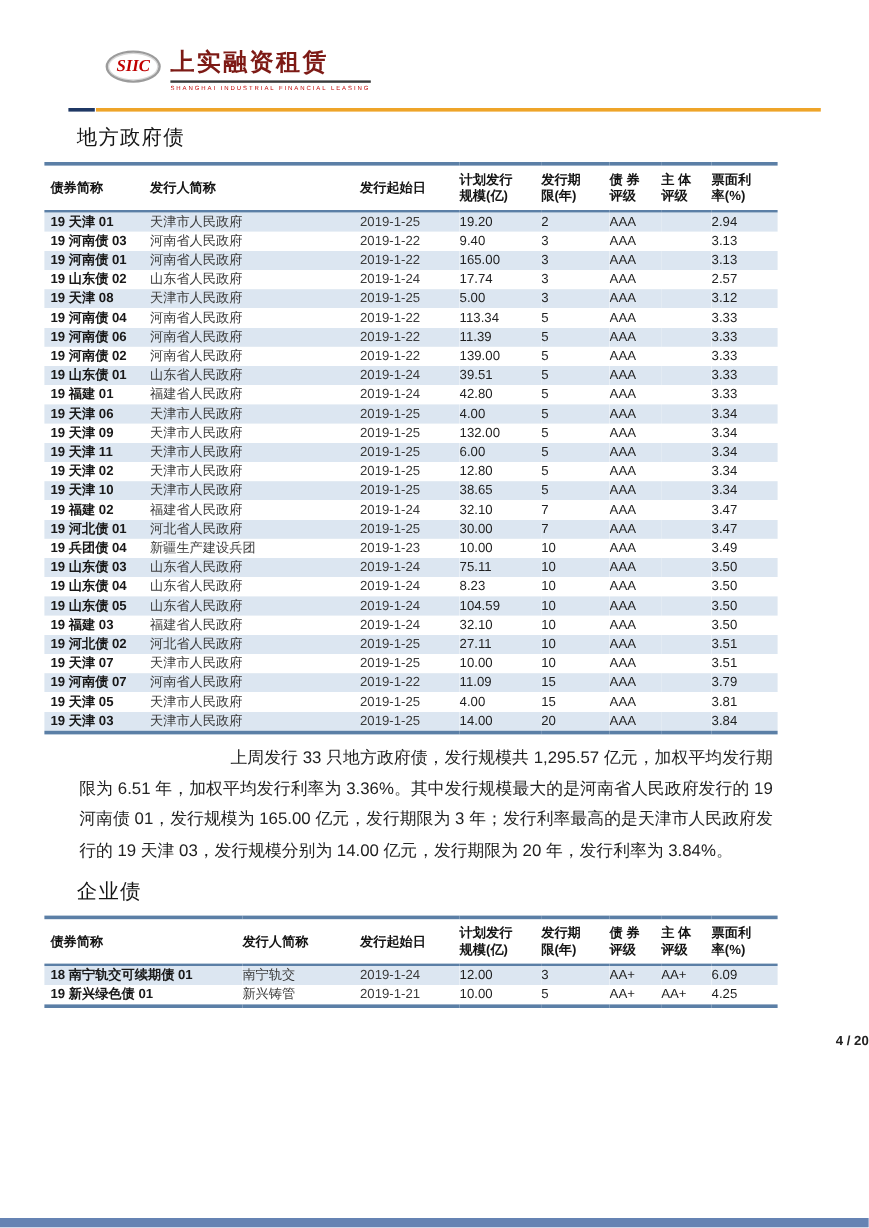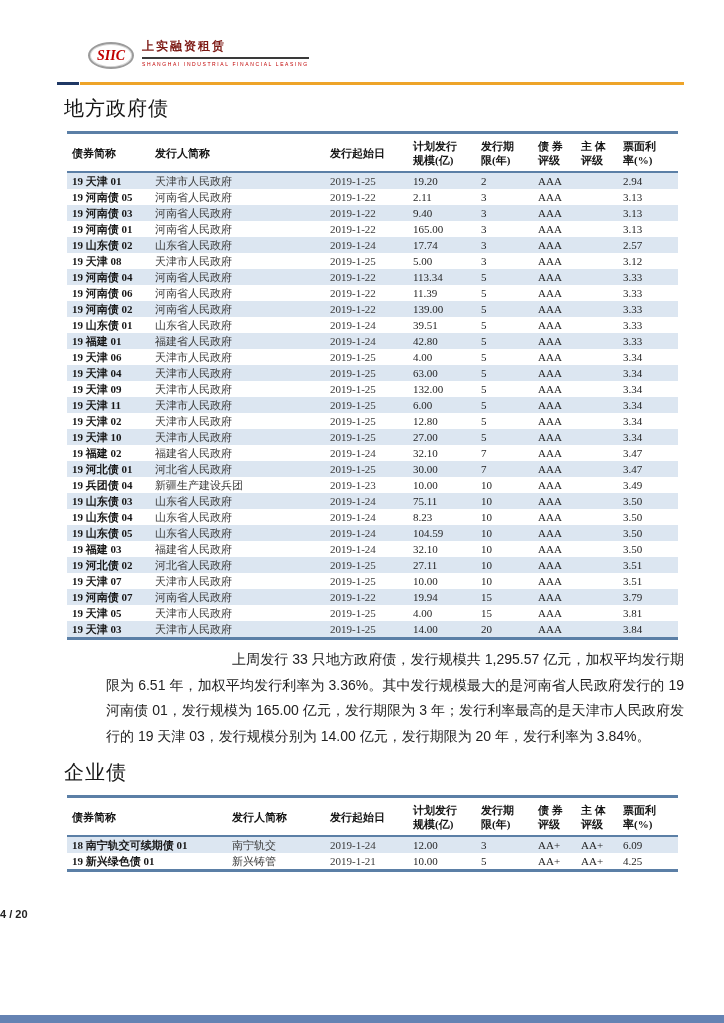--- a/index.html
+++ b/index.html
@@ -24,37 +24,36 @@
     width:46px;height:27px;border:2px solid #9b9b9b;border-radius:50%;
     display:flex;align-items:center;justify-content:center;margin-top:4px;
     box-shadow:inset 0 0 0 1px #d8d8d8;
   }
   .logo-ellipse i{
     font-style:italic;font-weight:bold;font-size:14px;color:var(--brand-red);
     font-family:Liberation Serif, serif;letter-spacing:0;
   }
   .logo-text{margin-left:8px;}
   .logo-cn{
-    font-size:12px;font-weight:bold;color:var(--brand-dark-red);
+    font-size:20px;font-weight:bold;color:var(--brand-dark-red);
     letter-spacing:2px;border-bottom:2px solid #3a3a3a;padding-bottom:2px;
   }
   .logo-en{font-size:5px;color:var(--brand-red);letter-spacing:1.6px;margin-top:2px;white-space:nowrap;}
   .divider{display:flex;width:627px;margin:13px 0 0 57px;height:3px;}
   .divider .navy{width:22px;background:var(--divider-navy);}
   .divider .gold{flex:1;background:var(--divider-gold);margin-left:1px;}
   
   h1.sec{
-    font-size:20px;font-weight:500;color:#161616;margin:10px 0 0 64px;letter-spacing:1px;
+    font-size:17px;font-weight:500;color:#161616;margin:10px 0 0 64px;letter-spacing:1px;
   }
   
   table.bond{
-    width:611px;margin:9px 0 0 67px;border-collapse:collapse;table-layout:fixed;
+    width:611px;margin:9px 0 0 37px;border-collapse:collapse;table-layout:fixed;
     border-top:3px solid var(--table-border);
     border-bottom:3px solid var(--table-border);
-    font-family:Liberation Serif, serif;
   }
   table.bond thead th{
     font-size:11px;font-weight:bold;color:#141414;text-align:left;vertical-align:middle;
     white-space:pre-line;line-height:14px;padding:5px 0 4px 0;
     border-bottom:2px solid var(--table-border);
   }
   table.bond tbody td{
     font-size:11px;line-height:13px;padding:1.5px 0;color:#3b3b3b;
     white-space:nowrap;overflow:hidden;
   }
@@ -75,26 +74,26 @@
   table.t-corp col:nth-child(1){width:165px;}
   table.t-corp col:nth-child(2){width:98px;}
   table.t-corp col:nth-child(3){width:83px;}
   table.t-corp col:nth-child(4){width:68px;}
   table.t-corp col:nth-child(5){width:57px;}
   table.t-corp col:nth-child(6){width:43px;}
   table.t-corp col:nth-child(7){width:42px;}
   table.t-corp col:nth-child(8){width:55px;}
   
   p.summary{
-    width:578px;margin:7px 0 0 106px;font-size:14px;line-height:25.5px;
+    width:578px;margin:7px 0 0 66px;font-size:14px;line-height:25.5px;
     text-align:justify;text-indent:126px;color:#222;
   }
   .sec-corp{margin-top:34px;}
   
-  footer.page-footer{text-align:left;margin-top:32px;}
+  footer.page-footer{text-align:right;margin-top:18px;}
   footer.page-footer span{font-size:11px;font-weight:bold;color:#222;}
   .bottom-bar{position:absolute;left:0;bottom:0;width:100%;height:8px;background:var(--bottom-bar);}
 </style>
 </head>
 <body>
 
 <div class="hdr">
   <div class="logo">
     <span class="logo-ellipse">
       <i>SIIC</i>
@@ -145,30 +144,20 @@
         <td>19 天津 01</td>
         <td>天津市人民政府</td>
         <td>2019-1-25</td>
         <td>19.20</td>
         <td>2</td>
         <td>AAA</td>
         <td></td>
         <td>2.94</td>
       </tr>
       <tr>
-        <td>19 河南债 05</td>
-        <td>河南省人民政府</td>
-        <td>2019-1-22</td>
-        <td>2.11</td>
-        <td>3</td>
-        <td>AAA</td>
-        <td></td>
-        <td>3.13</td>
-      </tr>
-      <tr>
         <td>19 河南债 03</td>
         <td>河南省人民政府</td>
         <td>2019-1-22</td>
         <td>9.40</td>
         <td>3</td>
         <td>AAA</td>
         <td></td>
         <td>3.13</td>
       </tr>
       <tr>
@@ -255,64 +244,54 @@
         <td>19 天津 06</td>
         <td>天津市人民政府</td>
         <td>2019-1-25</td>
         <td>4.00</td>
         <td>5</td>
         <td>AAA</td>
         <td></td>
         <td>3.34</td>
       </tr>
       <tr>
-        <td>19 天津 04</td>
-        <td>天津市人民政府</td>
-        <td>2019-1-25</td>
-        <td>63.00</td>
+        <td>19 天津 09</td>
+        <td>天津市人民政府</td>
+        <td>2019-1-25</td>
+        <td>132.00</td>
         <td>5</td>
         <td>AAA</td>
         <td></td>
         <td>3.34</td>
       </tr>
       <tr>
-        <td>19 天津 09</td>
-        <td>天津市人民政府</td>
-        <td>2019-1-25</td>
-        <td>132.00</td>
+        <td>19 天津 11</td>
+        <td>天津市人民政府</td>
+        <td>2019-1-25</td>
+        <td>6.00</td>
         <td>5</td>
         <td>AAA</td>
         <td></td>
         <td>3.34</td>
       </tr>
       <tr>
-        <td>19 天津 11</td>
-        <td>天津市人民政府</td>
-        <td>2019-1-25</td>
-        <td>6.00</td>
+        <td>19 天津 02</td>
+        <td>天津市人民政府</td>
+        <td>2019-1-25</td>
+        <td>12.80</td>
         <td>5</td>
         <td>AAA</td>
         <td></td>
         <td>3.34</td>
       </tr>
       <tr>
-        <td>19 天津 02</td>
-        <td>天津市人民政府</td>
-        <td>2019-1-25</td>
-        <td>12.80</td>
-        <td>5</td>
-        <td>AAA</td>
-        <td></td>
-        <td>3.34</td>
-      </tr>
-      <tr>
         <td>19 天津 10</td>
         <td>天津市人民政府</td>
         <td>2019-1-25</td>
-        <td>27.00</td>
+        <td>38.65</td>
         <td>5</td>
         <td>AAA</td>
         <td></td>
         <td>3.34</td>
       </tr>
       <tr>
         <td>19 福建 02</td>
         <td>福建省人民政府</td>
         <td>2019-1-24</td>
         <td>32.10</td>
@@ -398,21 +377,21 @@
         <td>10.00</td>
         <td>10</td>
         <td>AAA</td>
         <td></td>
         <td>3.51</td>
       </tr>
       <tr>
         <td>19 河南债 07</td>
         <td>河南省人民政府</td>
         <td>2019-1-22</td>
-        <td>19.94</td>
+        <td>11.09</td>
         <td>15</td>
         <td>AAA</td>
         <td></td>
         <td>3.79</td>
       </tr>
       <tr>
         <td>19 天津 05</td>
         <td>天津市人民政府</td>
         <td>2019-1-25</td>
         <td>4.00</td>

